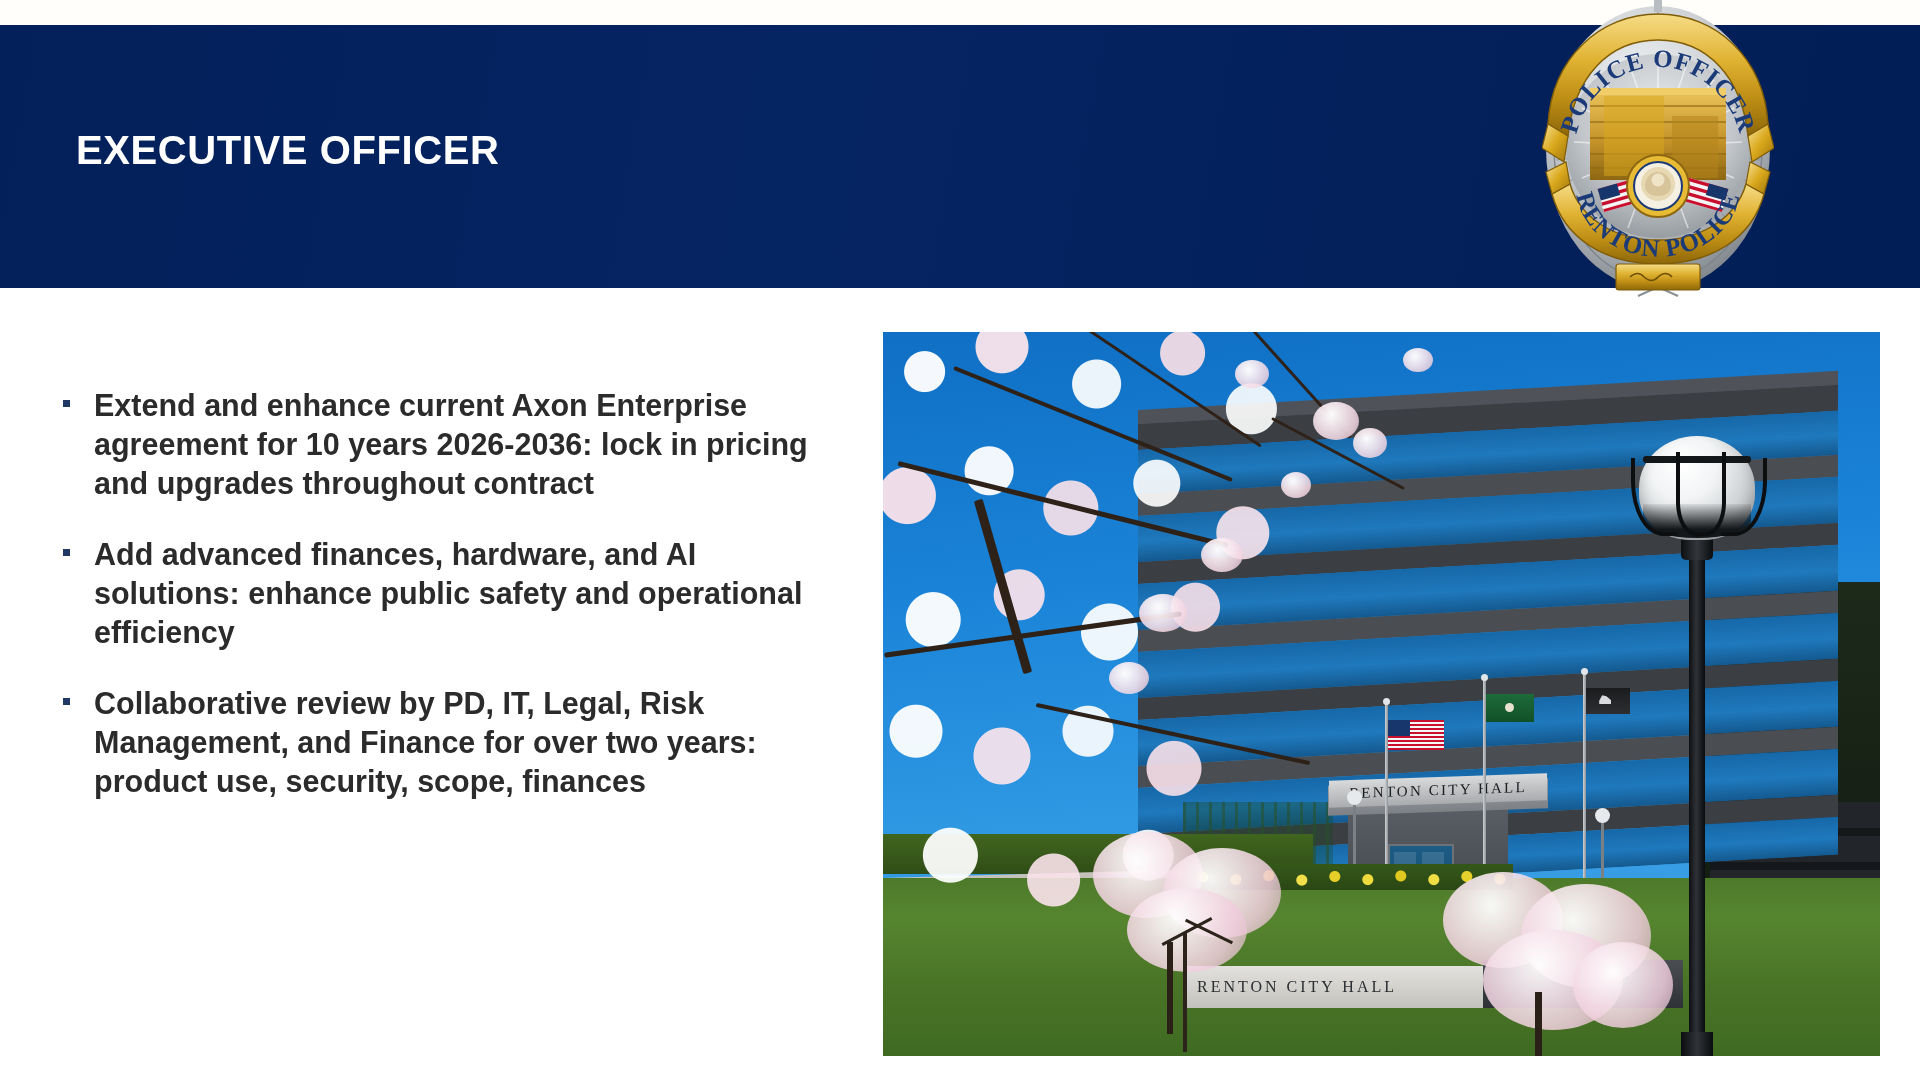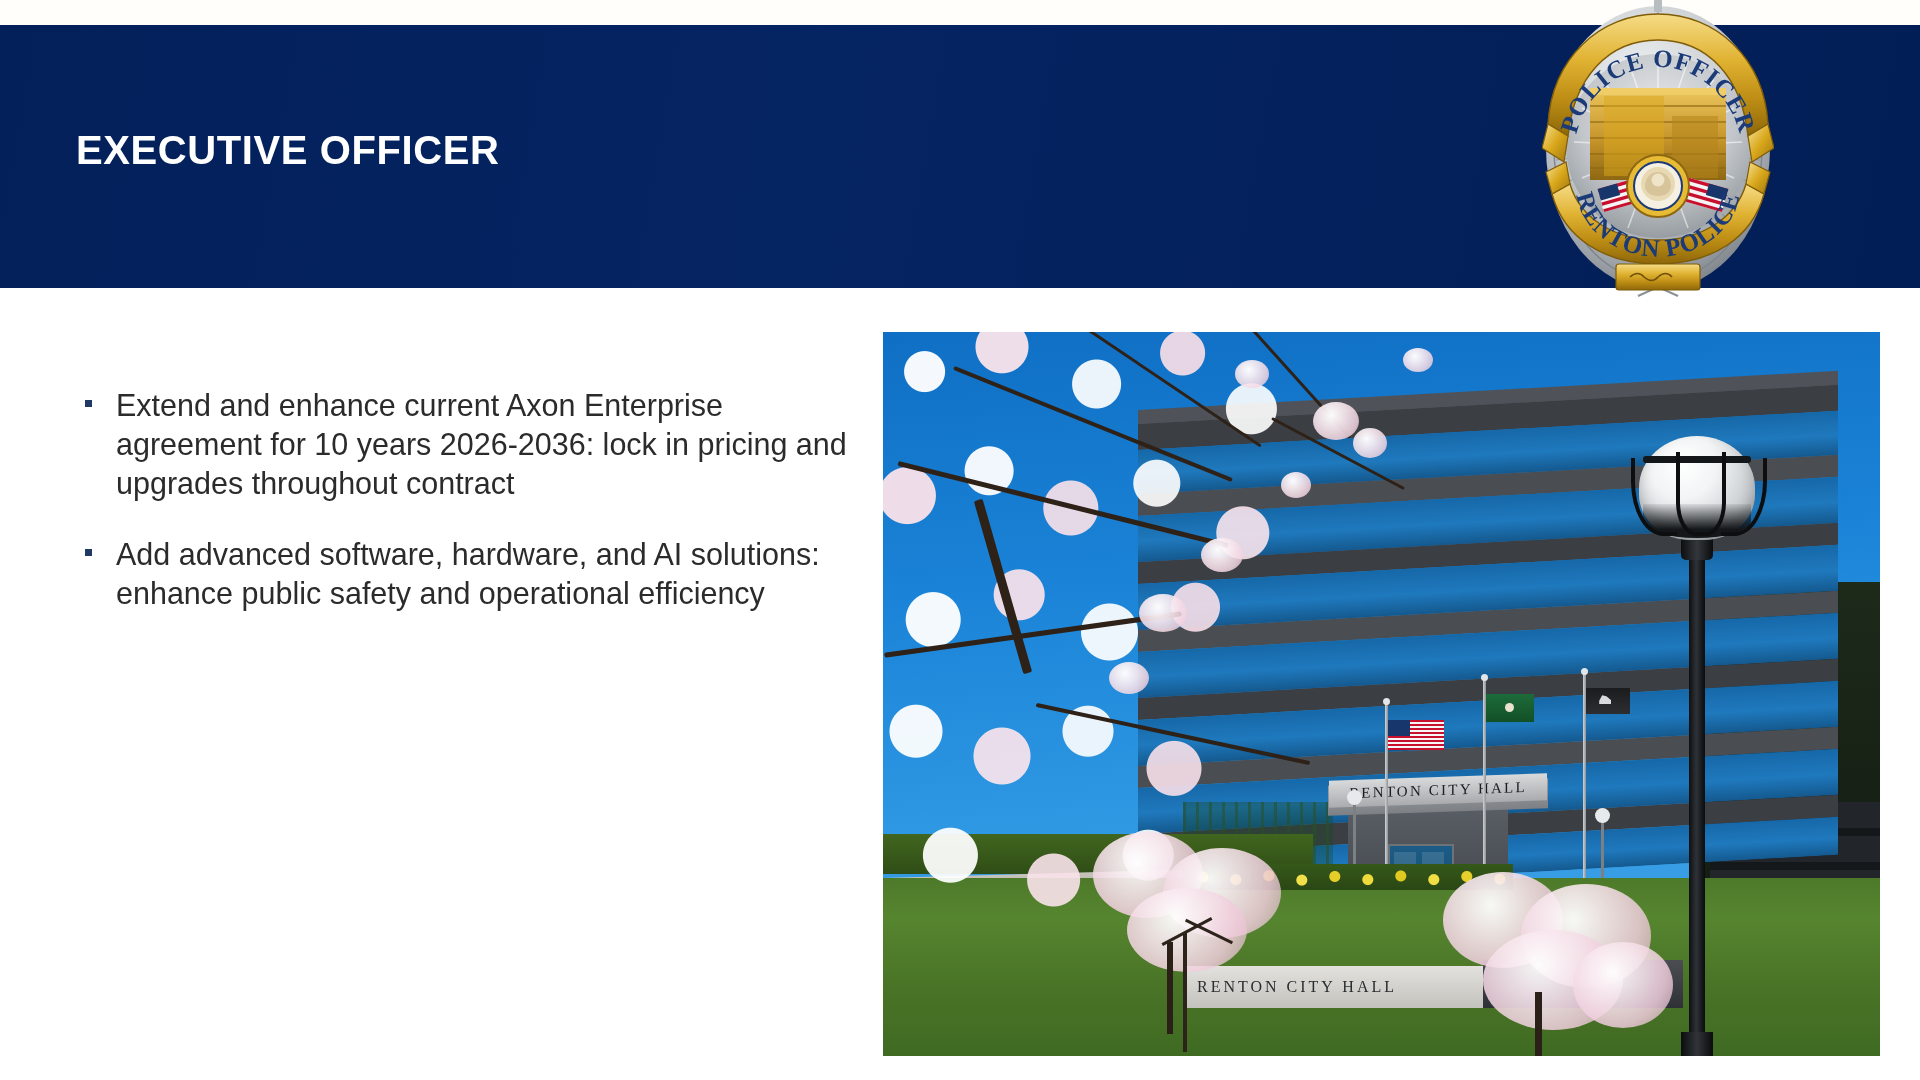--- a/index.html
+++ b/index.html
@@ -27,21 +27,21 @@
     font-size:40px;font-weight:bold;color:#ffffff;
     letter-spacing:0.6px;
     white-space:nowrap;
   }
   
   .badge-wrap{
     position:absolute;left:1542px;top:-4px;width:232px;height:308px;
   }
   
   .bullet-col{
-    position:absolute;left:82px;top:386px;width:790px;
+    position:absolute;left:60px;top:386px;width:790px;font-weight:bold;
   }
   .bullet-item{
     position:relative;
     padding-left:34px;
     margin-bottom:32px;
     color:#2b2b2b;
     font-size:30.5px;
     line-height:39px;
   }
   .bullet-item:last-child{margin-bottom:0;}
@@ -436,21 +436,25 @@
     </svg>
   </div>
 
   <div class="bullet-col">
     <div class="bullet-item">
       <span class="marker"></span>
       <span>Extend and enhance current Axon Enterprise agreement for 10 years 2026-2036:  lock in pricing and upgrades throughout contract</span>
     </div>
     <div class="bullet-item">
       <span class="marker"></span>
-      <span>Add advanced software, hardware, and AI solutions: enhance public safety and operational efficiency</span>
+      <span>Add advanced finances, hardware, and AI solutions: enhance public safety and operational efficiency</span>
+    </div>
+    <div class="bullet-item">
+      <span class="marker"></span>
+      <span>Collaborative review by PD, IT, Legal, Risk Management, and Finance for over two years: product use, security, scope, finances</span>
     </div>
   </div>
 
   <div class="photo">
     <div class="sky"></div>
 
     <div class="hillside"></div>
     <div class="rightbldg"></div>
 
     <div class="bldg-top-roof"></div>

